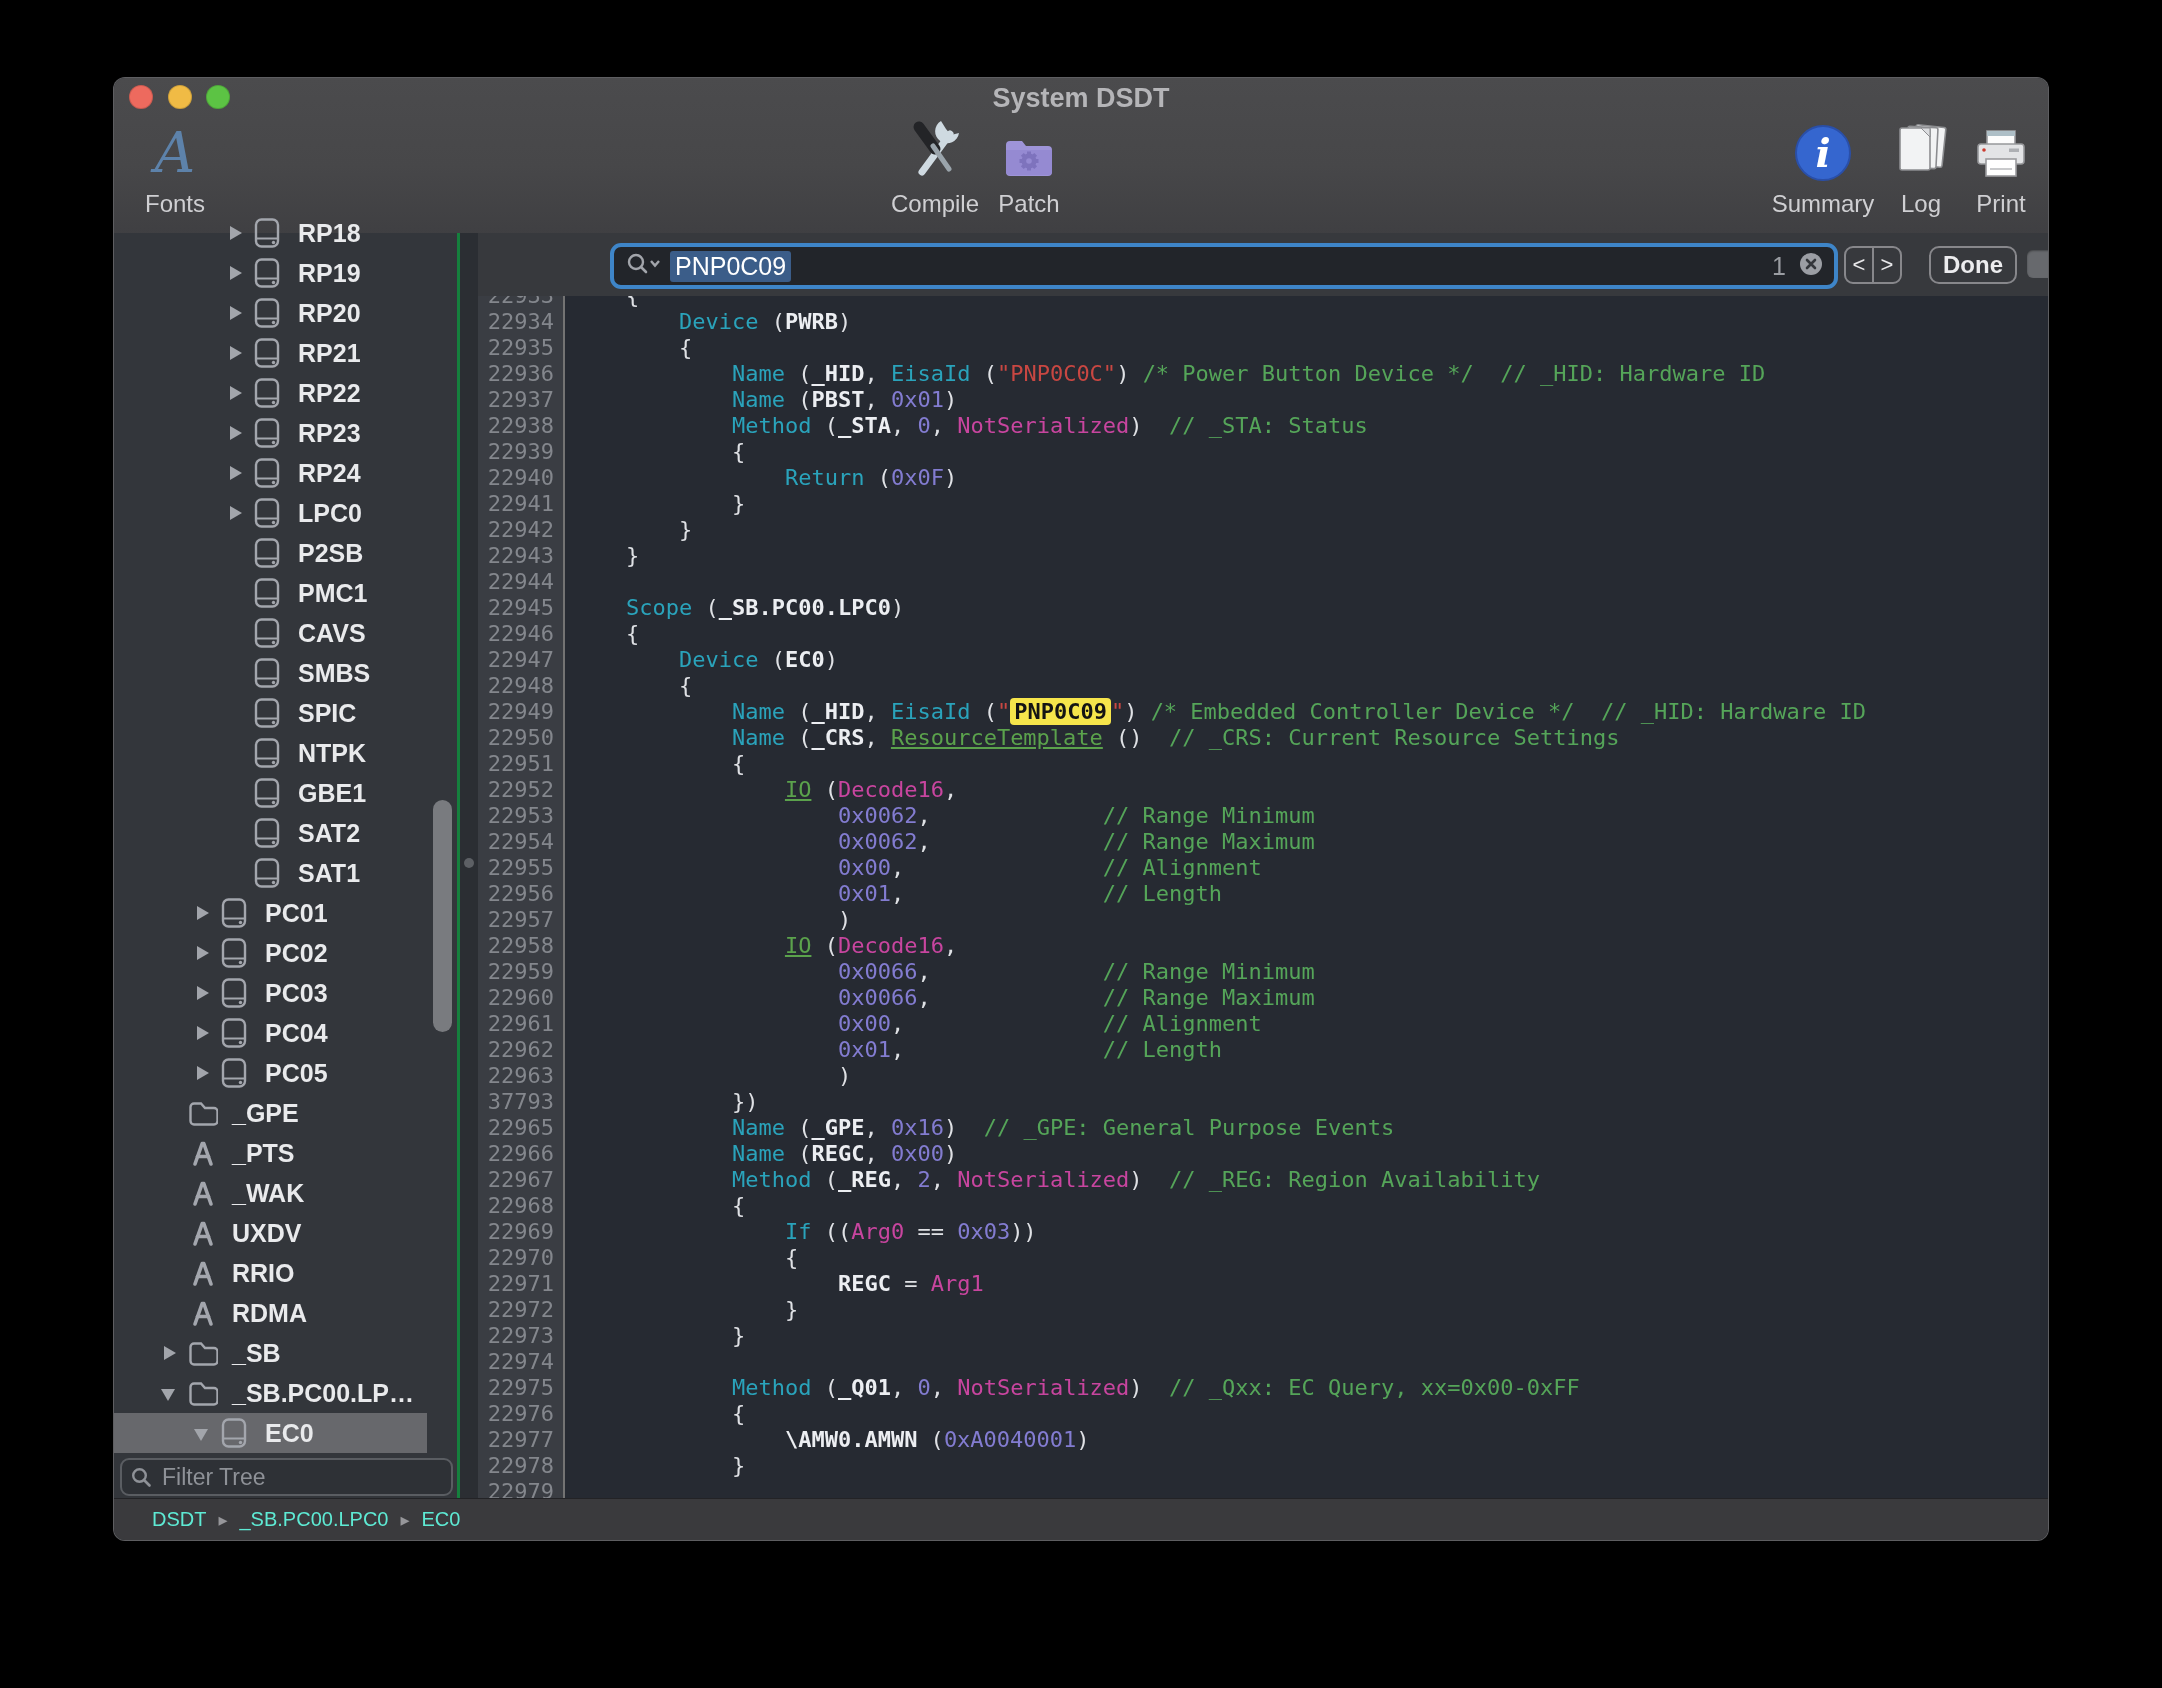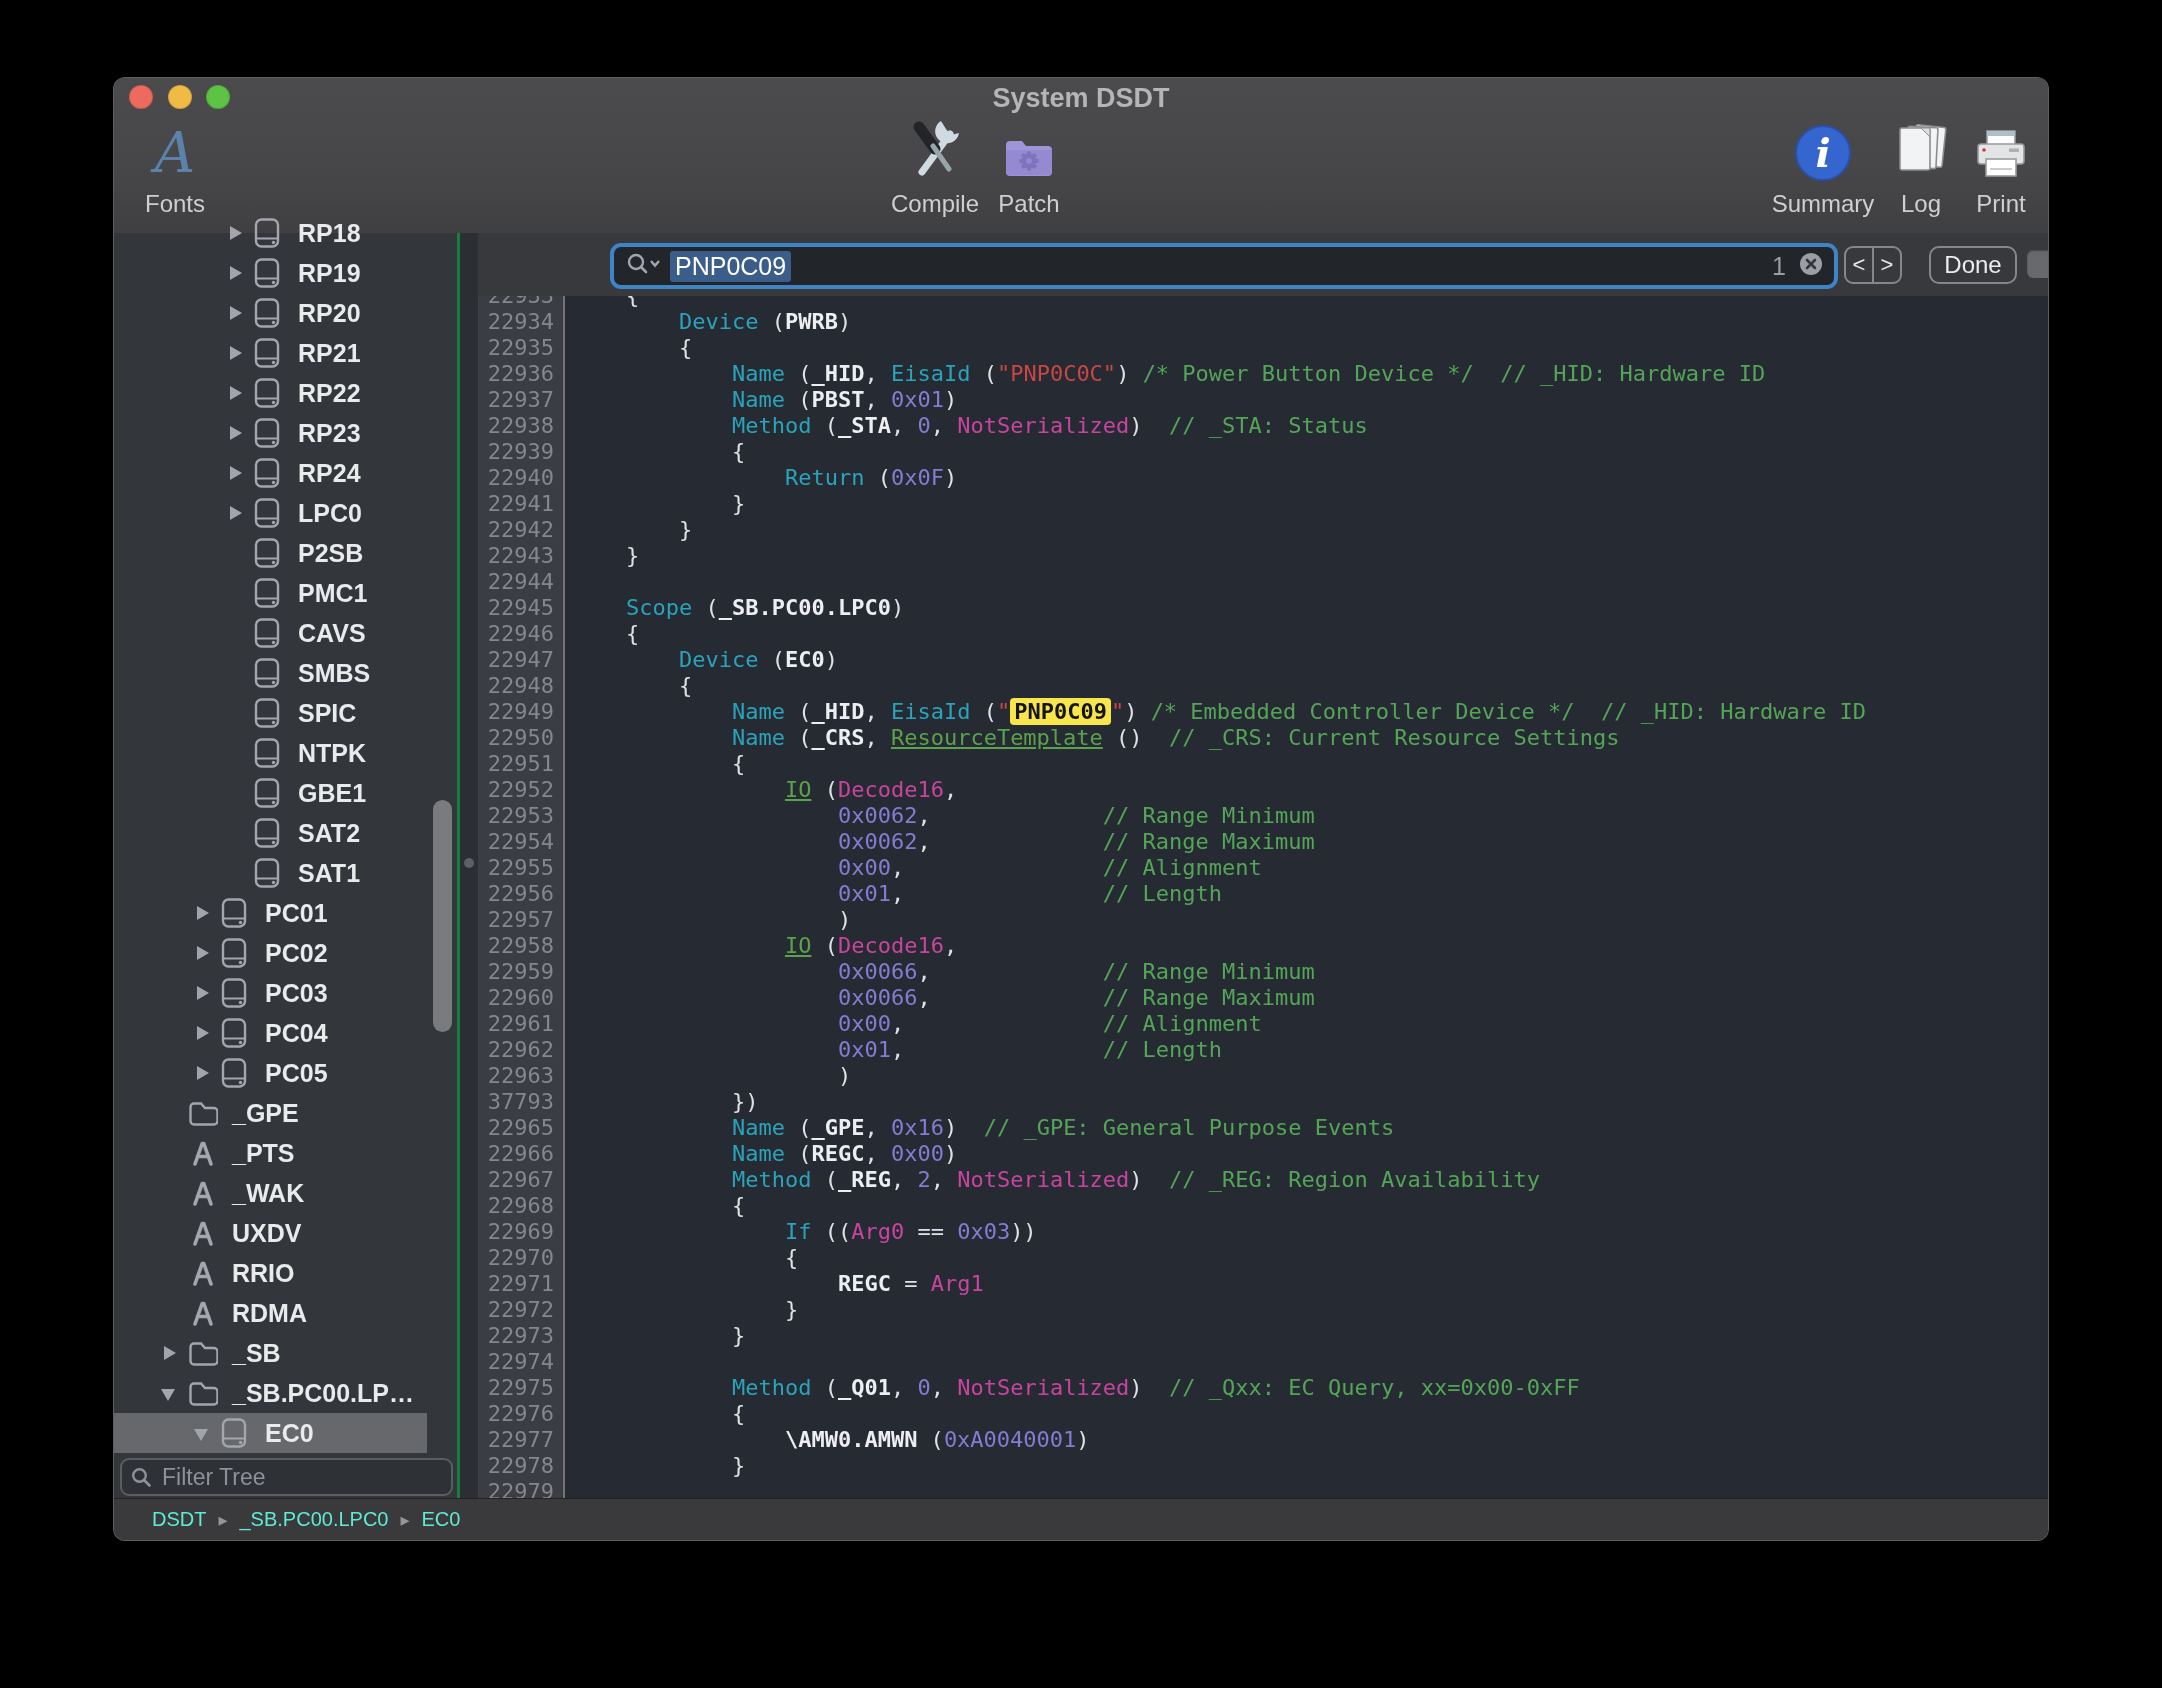--- a/index.html
+++ b/index.html
@@ -50,21 +50,21 @@
   .findbar{position:absolute;left:0;top:0;width:100%;height:63px;background:#37393d;}
   .sfield{position:absolute;left:132px;top:10px;width:1228px;height:46px;border:4px solid #3e85c8;
           border-radius:11px;background:#22252a;display:flex;align-items:center;padding:0 10px;}
   .squery{margin-left:8px;background:#3b5d89;color:#fff;font-size:25px;padding:1px 5px;border-radius:3px;}
   .scount{margin-left:auto;color:#9a9da2;font-size:25px;margin-right:12px;}
   .prevnext{position:absolute;left:1366px;top:13px;width:58px;height:38px;border:2px solid #87878b;
             border-radius:9px;display:flex;color:#e8e8ea;}
   .pncell{flex:1;display:flex;align-items:center;justify-content:center;font-size:22px;}
   .pncell.first{border-right:2px solid #87878b;}
   .donebtn{position:absolute;left:1451px;top:13px;width:88px;height:38px;border:2px solid #87878b;
-           border-radius:10px;color:#ececee;font-size:24px;font-weight:400;text-align:center;line-height:34px;}
+           border-radius:10px;color:#ececee;font-size:24px;font-weight:700;text-align:center;line-height:34px;}
   .chk{position:absolute;left:1549px;top:17px;width:28px;height:28px;border-radius:6px;background:#67696d;
        box-shadow:inset 0 1px 2px rgba(0,0,0,.35);}
   
   .editor{position:absolute;left:0;top:63px;width:100%;height:1202px;background:#262a32;overflow:hidden;}
   .codewrap{margin-top:-13px;}
   .cline{display:flex;height:26px;font-family:"DejaVu Sans Mono",monospace;font-size:22px;line-height:26px;}
   .ln{flex:0 0 87px;padding-right:9px;text-align:right;background:#3a3d43;border-right:2px solid #737373;
       color:#84878d;}
   .ct{white-space:pre;padding-left:8px;color:#dfe1e5;}
   .sg-pl{color:#dfe1e5;}

